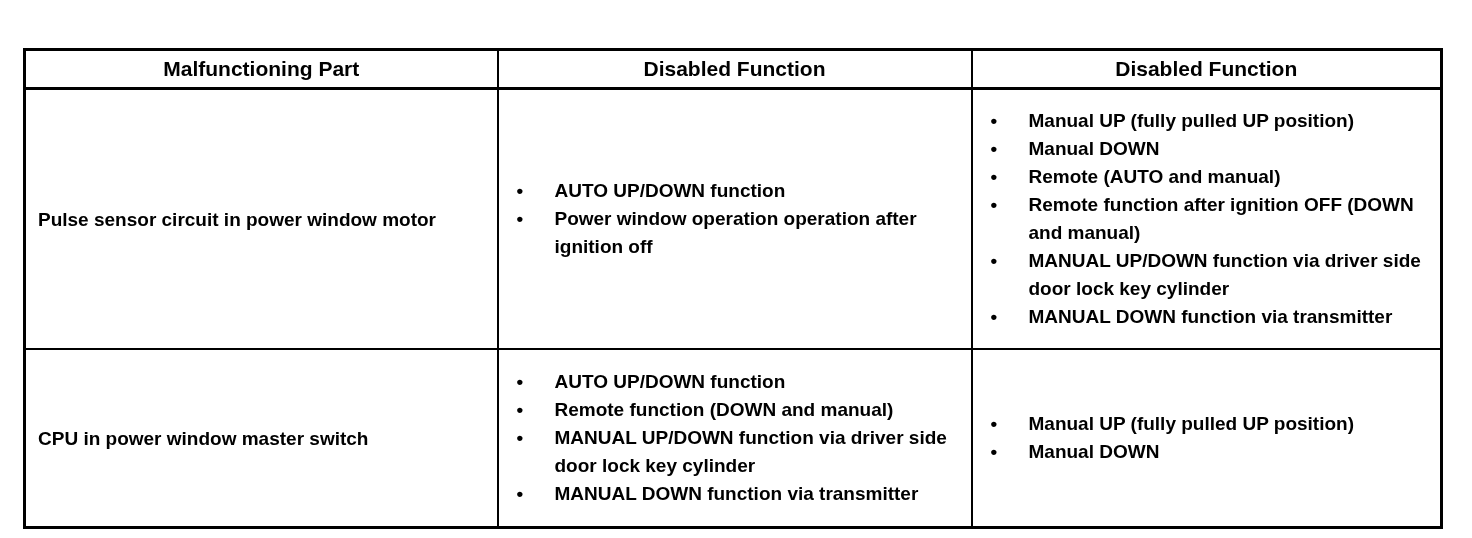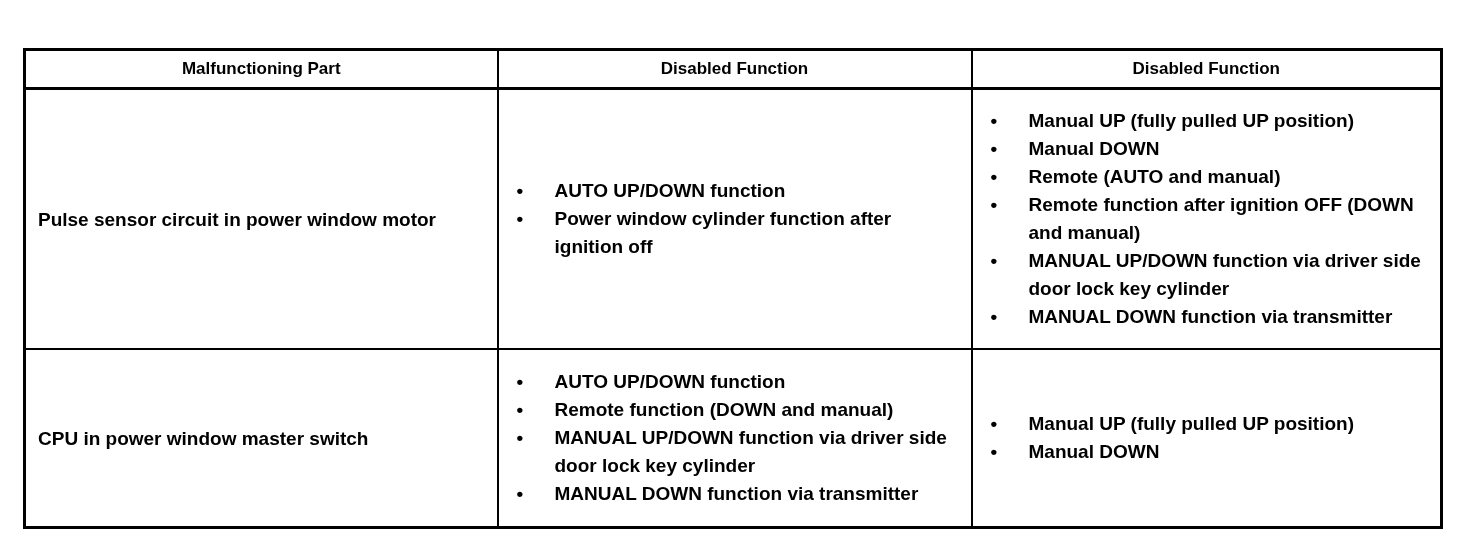--- a/index.html
+++ b/index.html
@@ -51,21 +51,21 @@
   .spec-table td {
     border: 2px solid #000;
     vertical-align: middle;
     padding: 0;
   }
 
   .spec-table thead th {
     border-bottom-width: 3px;
     height: 36px;
     text-align: center;
-    font-size: 17px;
+    font-size: 21px;
     font-weight: bold;
     line-height: 22px;
   }
 
   .cell-inner {
     padding: 6px 10px 6px 10px;
   }
 
   
   .part-cell .cell-inner {
@@ -137,21 +137,21 @@
         </td>
         <td class="fn-cell">
           <div class="cell-inner">
             <ul class="fn-list">
               <li>
                 <span class="bullet">•</span>
                 <span>AUTO UP/DOWN function</span>
               </li>
               <li>
                 <span class="bullet">•</span>
-                <span>Power window cylinder function after ignition off</span>
+                <span>Power window operation operation after ignition off</span>
               </li>
             </ul>
           </div>
         </td>
         <td class="fn-cell">
           <div class="cell-inner">
             <ul class="fn-list">
               <li>
                 <span class="bullet">•</span>
                 <span>Manual UP (fully pulled UP position)</span>

